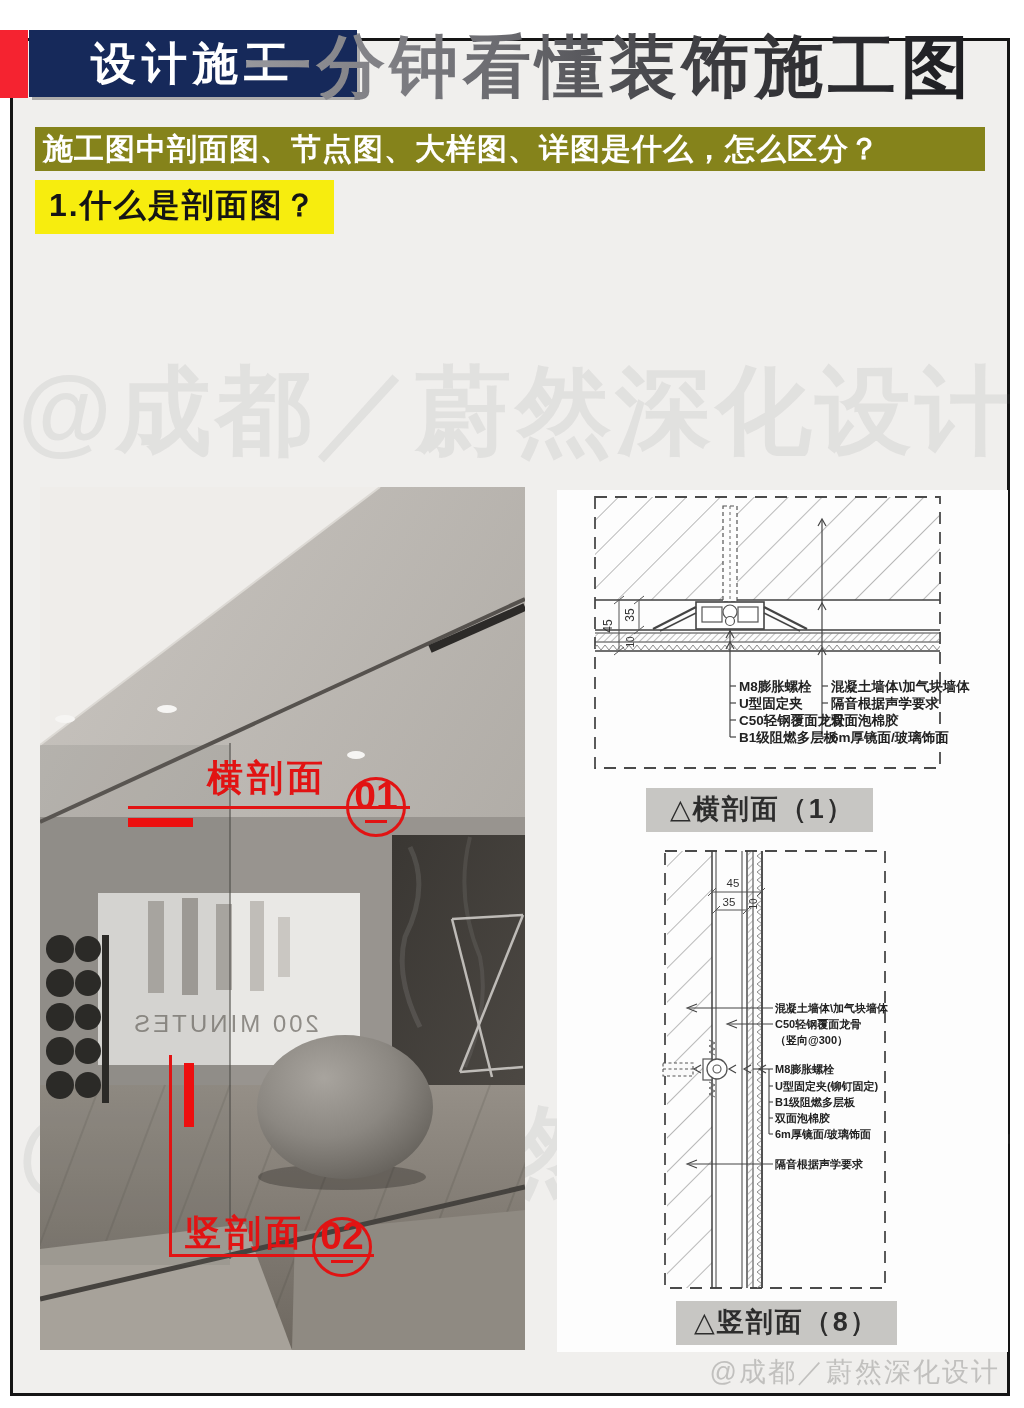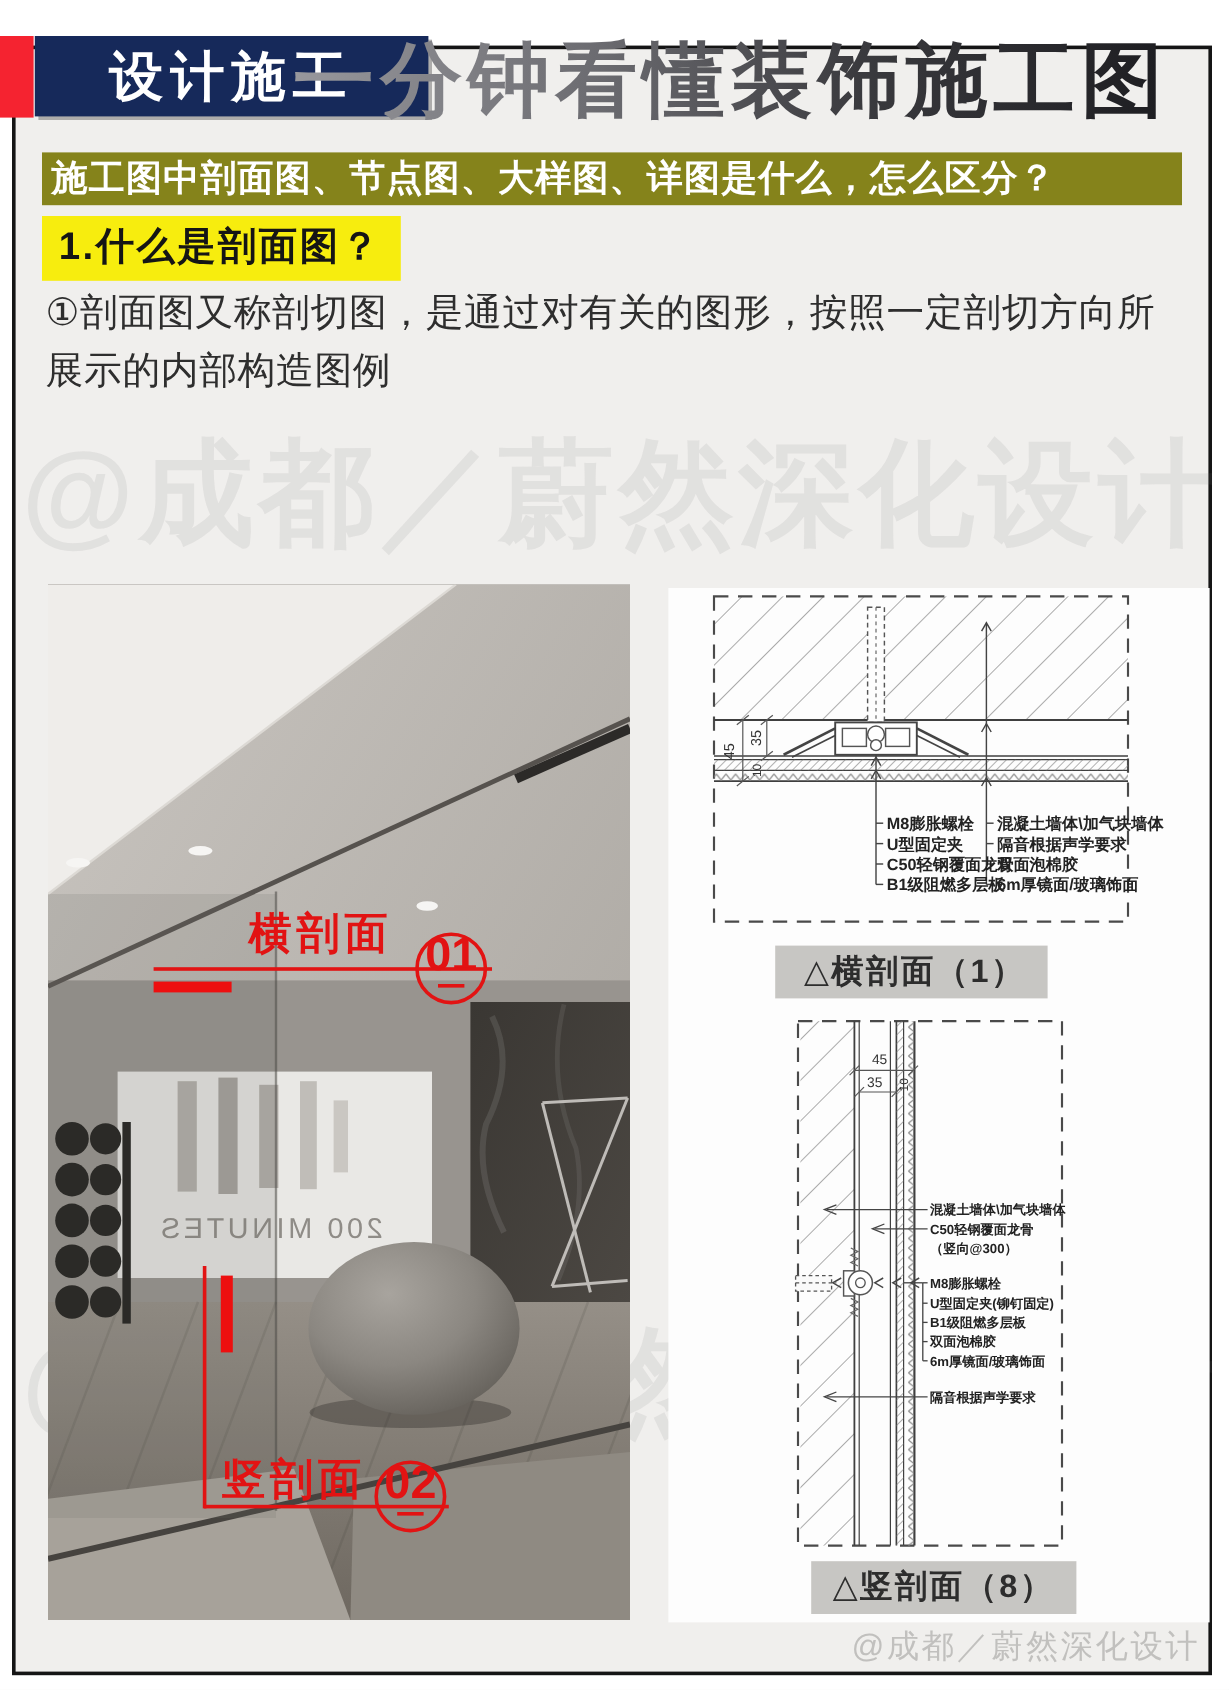--- a/index.html
+++ b/index.html
@@ -61,21 +61,20 @@
 <div class="abs wm" style="left:18px;top:348px;">@成都／蔚然深化设计</div>
 <div class="abs wm" style="left:18px;top:1088px;">@成都／蔚然深化设计</div>
 
 <div class="abs red-tab"></div>
 <div class="abs badge">设计施工</div>
 <div class="abs title">一分钟看懂装饰施工图</div>
 <div class="abs banner">施工图中剖面图、节点图、大样图、详图是什么，怎么区分？</div>
 <div class="abs yellow">1.什么是剖面图？</div>
 
 <div class="abs paras">
-  <p>①剖面图又称剖切图，是通过对有关的图形，按照一定剖切方向所展示的内部构造图例</p>
 </div>
 
 <div class="abs photo">
   <svg width="485" height="863" viewBox="0 0 485 863">
     <defs>
       <radialGradient id="ballG" cx="38%" cy="30%" r="75%">
         <stop offset="0%" stop-color="#a8a49e"></stop>
           <stop offset="55%" stop-color="#8b8781"></stop>
           <stop offset="100%" stop-color="#66625c"></stop>
       </radialGradient>

